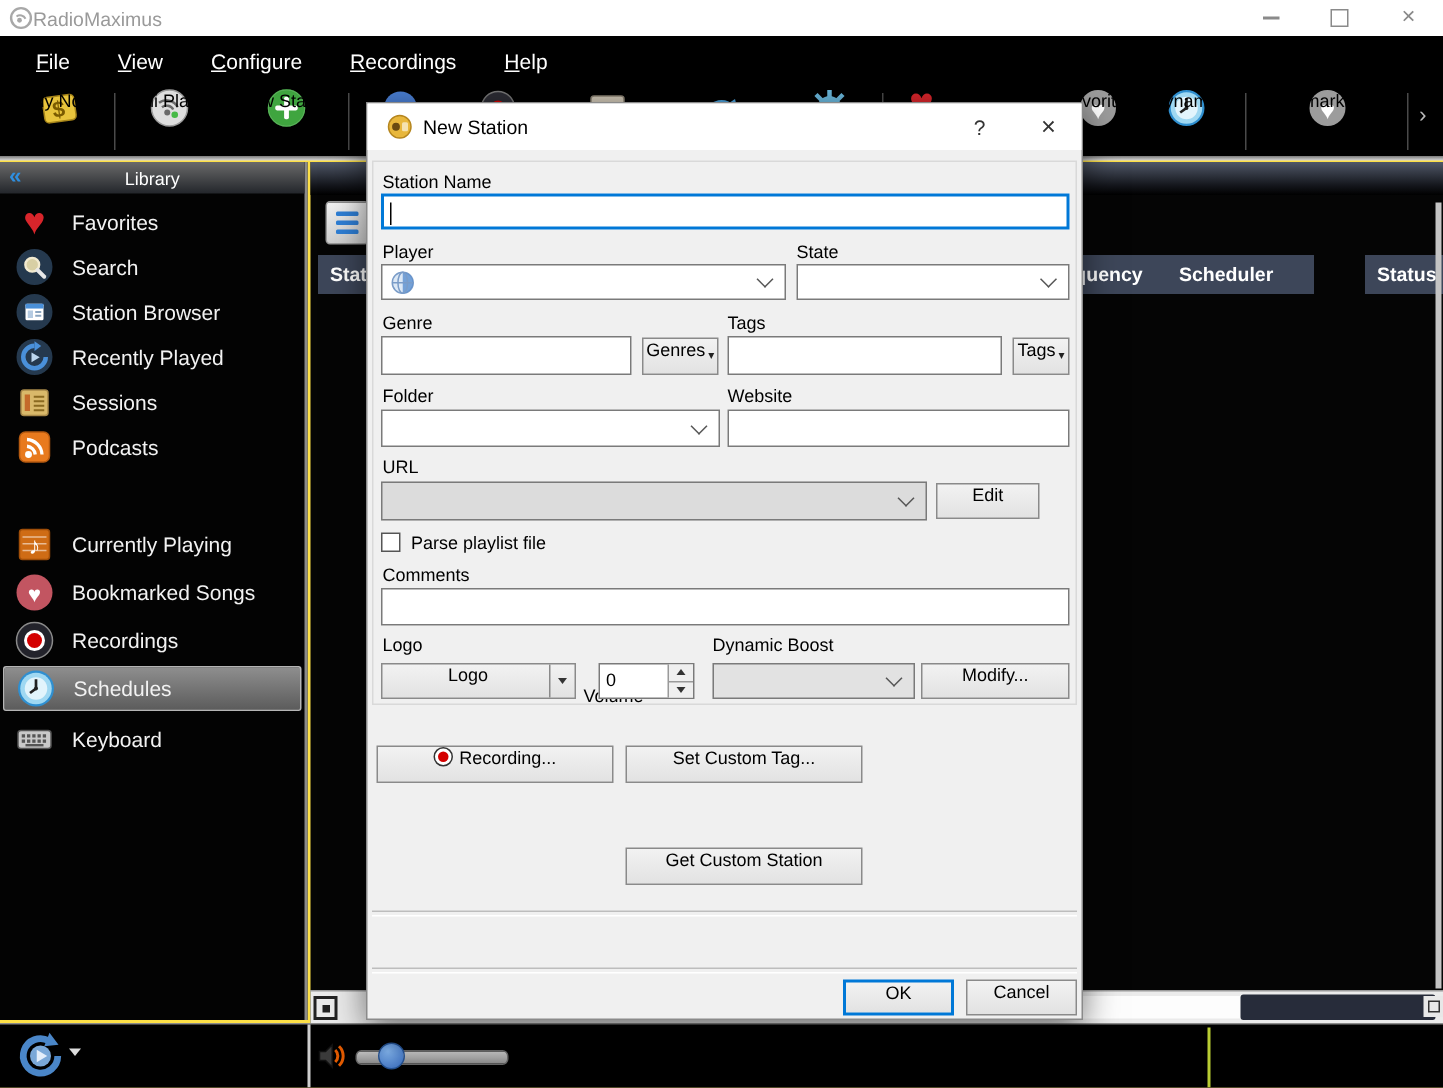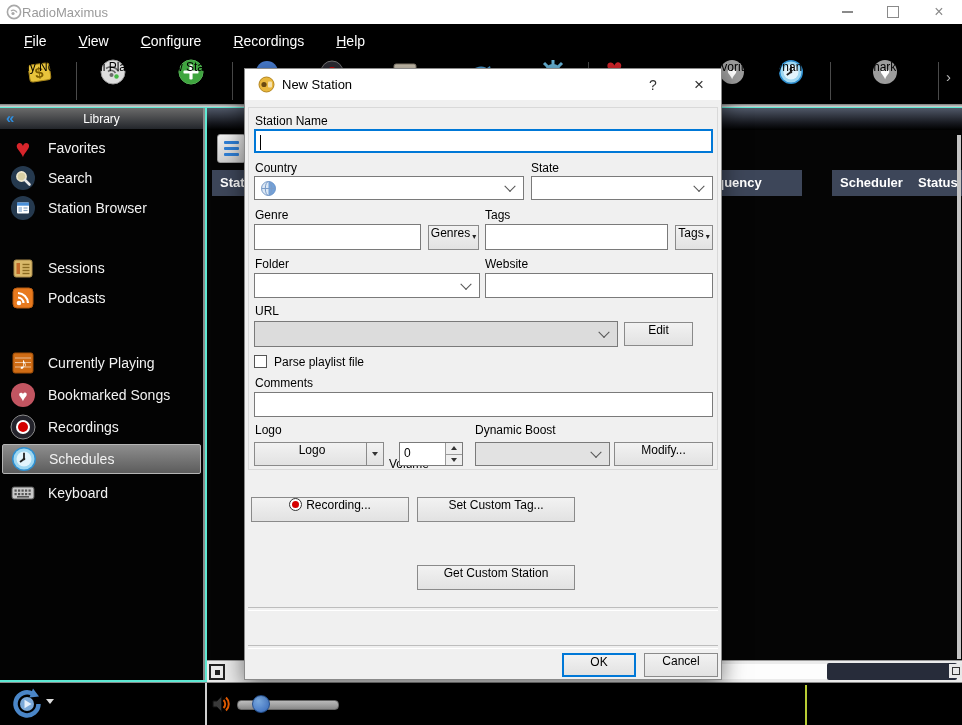--- a/index.html
+++ b/index.html
@@ -1,16 +1,16 @@
 <!DOCTYPE html>
 <html><head>
 <meta charset="utf-8">
 <style>
   html,body{margin:0;padding:0;background:#333;}
-  .app{position:relative;width:962px;height:725px;background:#5eead4;overflow:hidden;
+  .app{position:relative;width:962px;height:725px;background:#fde047;overflow:hidden;
        font-family:"Liberation Sans",sans-serif;-webkit-font-smoothing:antialiased;}
   .abs{position:absolute;}
 
   
   .titlebar{left:0;top:0;width:962px;height:24px;background:#fff;display:flex;align-items:center;}
   .titlebar .ttl{color:#9a9a9a;font-size:13px;margin-left:6px;}
   .wctl{position:absolute;top:0;height:24px;width:46px;display:flex;align-items:center;justify-content:center;color:#8a8a8a;}
   .menubar{left:0;top:24px;width:962px;height:34px;background:#000;display:flex;align-items:center;padding-left:12px;box-sizing:border-box;gap:8px;}
   .menu-item{display:inline-block;color:#fff;font-size:14px;padding:4px 12px;}
   .menu-item::first-letter{text-decoration:underline;}
@@ -234,20 +234,31 @@
             <circle cx="13" cy="13" r="12" fill="#25394e"></circle>
             <rect x="7" y="7.5" width="12" height="11" rx="1" fill="#fff"></rect>
             <rect x="7" y="7.5" width="12" height="3.2" fill="#4a90d9"></rect>
             <rect x="8.5" y="12" width="3.5" height="5" fill="#b5cbe2"></rect>
             <line x1="13.5" y1="13" x2="17.5" y2="13" stroke="#8aa5c0" stroke-width="1.2"></line>
             <line x1="13.5" y1="15.5" x2="17.5" y2="15.5" stroke="#8aa5c0" stroke-width="1.2"></line>
           </svg>
         </span>
       <span>Station Browser</span>
     </div>
+    <div class="sb-item" style="top:115px;">
+      <span class="sb-ico">
+          <svg width="26" height="26">
+            <circle cx="13" cy="13" r="12" fill="#25394e"></circle>
+            <path d="M13 5.5 a7.5 7.5 0 1 0 7.5 7.5" fill="none" stroke="#4a90d9" stroke-width="3"></path>
+            <polygon points="13,2.5 13,9 17.5,5.7" fill="#4a90d9"></polygon>
+            <polygon points="11,10 11,16.5 16.5,13.2" fill="#bcd6ee"></polygon>
+          </svg>
+        </span>
+      <span>Recently Played</span>
+    </div>
     <div class="sb-item" style="top:145px;">
       <span class="sb-ico">
           <svg width="26" height="26">
             <rect x="4" y="5" width="18" height="17" rx="2" fill="#d9b96a" stroke="#a8894a"></rect>
             <rect x="6.5" y="8" width="3.5" height="11" fill="#c46a2a"></rect>
             <line x1="12.5" y1="9.5" x2="19.5" y2="9.5" stroke="#8a6a20" stroke-width="1.4"></line>
             <line x1="12.5" y1="12.5" x2="19.5" y2="12.5" stroke="#8a6a20" stroke-width="1.4"></line>
             <line x1="12.5" y1="15.5" x2="19.5" y2="15.5" stroke="#8a6a20" stroke-width="1.4"></line>
             <line x1="12.5" y1="18.5" x2="19.5" y2="18.5" stroke="#8a6a20" stroke-width="1.4"></line>
           </svg>
@@ -336,21 +347,21 @@
 
   <div class="abs main">
     <div class="main-topbar"></div>
     <div class="hamburger">
         <i></i>
         <i></i>
         <i></i>
       </div>
     <div class="th" style="left:5px;width:238px;">Station</div>
     <div class="th" style="left:481px;width:114px;">Frequency</div>
-    <div class="th" style="left:625px;width:98px;">Scheduler</div>
+    <div class="th" style="left:571px;width:98px;">Scheduler</div>
     <div class="th" style="left:703px;width:52px;">Status</div>
     <div class="vscroll"></div>
     <div class="statusstrip">
       <div class="cornerbox">
           <i></i>
         </div>
       <div class="hthumb"></div>
       <div class="htrack"></div>
       <div class="hsbtn">
           <i></i>
@@ -395,21 +406,21 @@
       <div class="dlg-sysbtn" style="right:2px;font-size:17px;">×</div>
     </div>
 
     <div class="groupframe"></div>
 
     <span class="lbl" style="left:10px;top:45px;text-align:center;">Station Name</span>
     <div class="input focused" style="left:9px;top:60px;width:459px;height:24px;">
         <span class="caret"></span>
       </div>
 
-    <span class="lbl" style="left:10px;top:92px;">Country</span>
+    <span class="lbl" style="left:10px;top:92px;">Player</span>
     <span class="lbl" style="left:286px;top:92px;">State</span>
     <div class="combo" style="left:9px;top:107px;width:270px;height:24px;">
       <span style="position:absolute;left:5px;top:3px;">
         <svg width="17" height="17">
             <circle cx="8.5" cy="8.5" r="7" fill="#dce8f5" stroke="#7a9cc8"></circle>
             <path d="M8.5 1.5 a7 7 0 0 1 0 14" fill="#5a8fd0" opacity=".8"></path>
             <ellipse cx="8.5" cy="8.5" rx="3.2" ry="7" fill="none" stroke="#7a9cc8"></ellipse>
             <line x1="1.5" y1="8.5" x2="15.5" y2="8.5" stroke="#7a9cc8"></line>
           </svg>
       </span>

